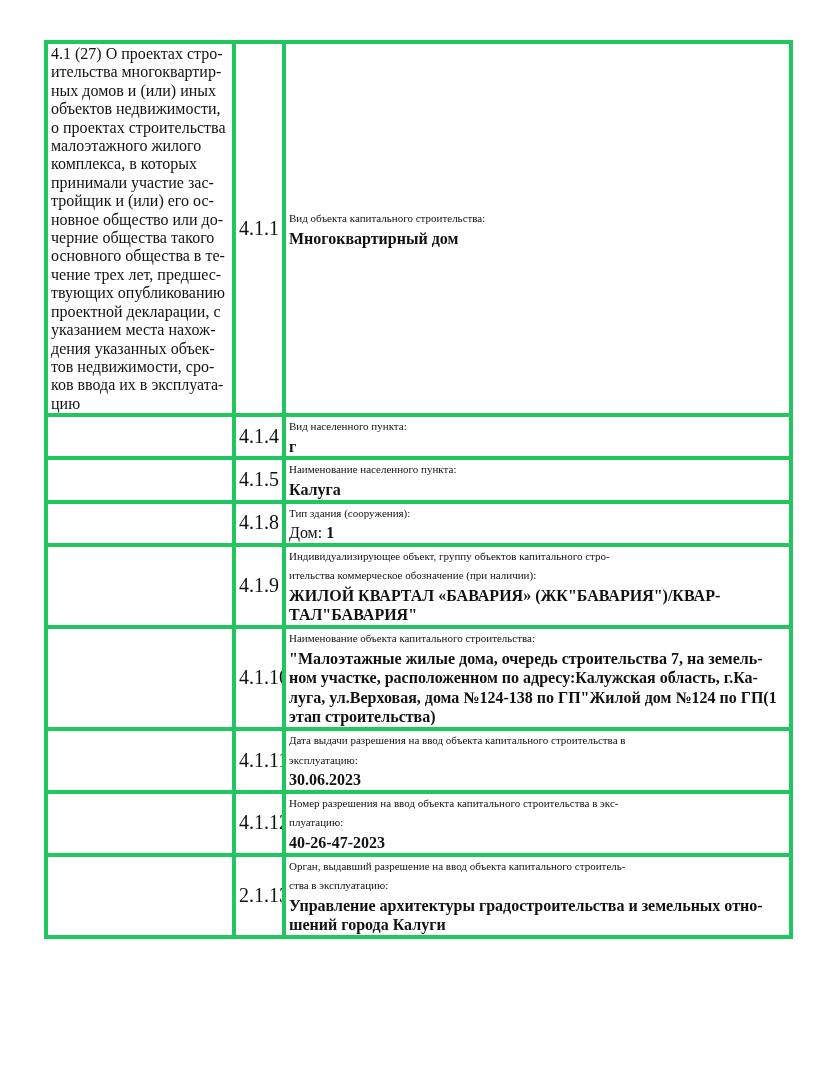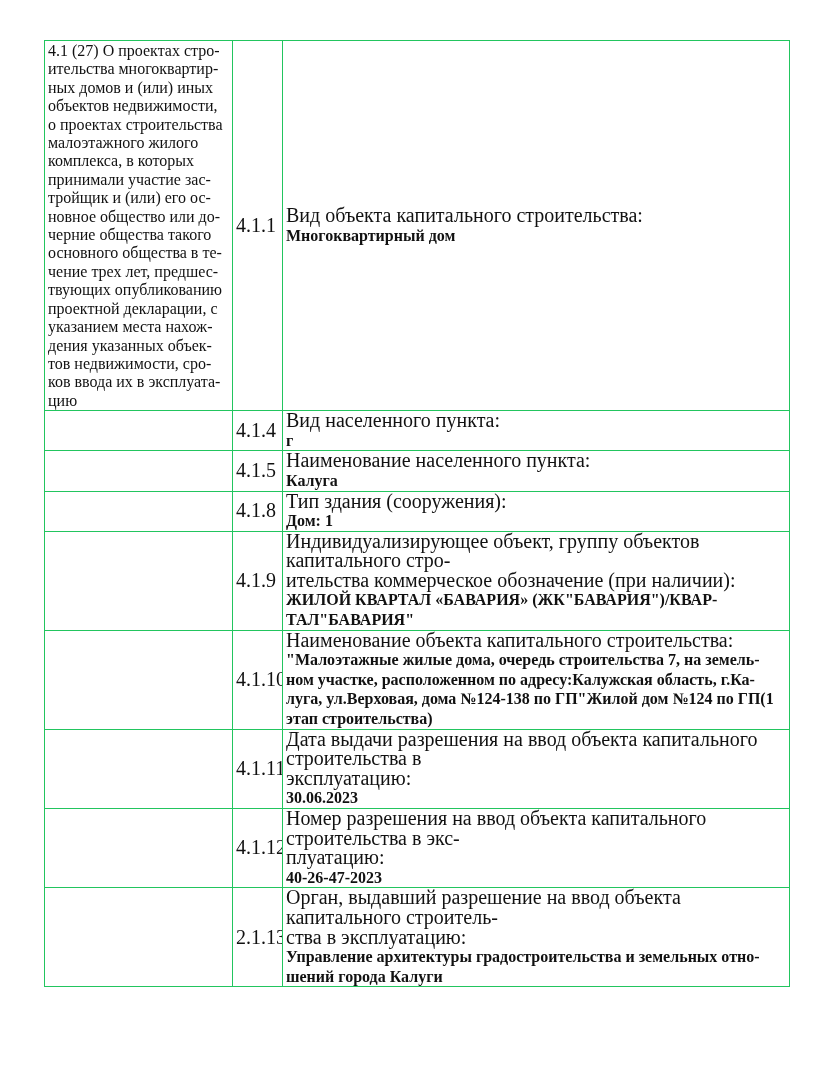--- a/index.html
+++ b/index.html
@@ -18,48 +18,48 @@
     position: absolute;
     left: 44px;
     top: 40px;
   }
   table.decl {
     border-collapse: collapse;
     table-layout: fixed;
     width: 745px;
   }
   td {
-    border: 1px solid #22c55e;
+    border: 4px solid #22c55e;
     padding: 0 3px;
     vertical-align: middle;
     overflow: hidden;
   }
   td.c1 { vertical-align: top; }
   .note {
     font-size: 16px;
     line-height: 18.4px;
     white-space: pre-line;
     padding-top: 1px;
   }
   .num {
     font-size: 20px;
     line-height: 19.6px;
   }
   .lbl {
-    font-size: 20px;
+    font-size: 11px;
     line-height: 19.6px;
     white-space: pre-line;
   }
   .val {
     font-size: 16px;
     line-height: 19.6px;
     font-weight: bold;
     white-space: pre-line;
   }
-  .rg { font-weight: bold; }
+  .rg { font-weight: normal; }
 </style>
 </head>
 <body>
 
 <div class="page">
   <table class="decl">
     <colgroup>
       <col style="width:188px">
       <col style="width:50px">
       <col style="width:507px">

